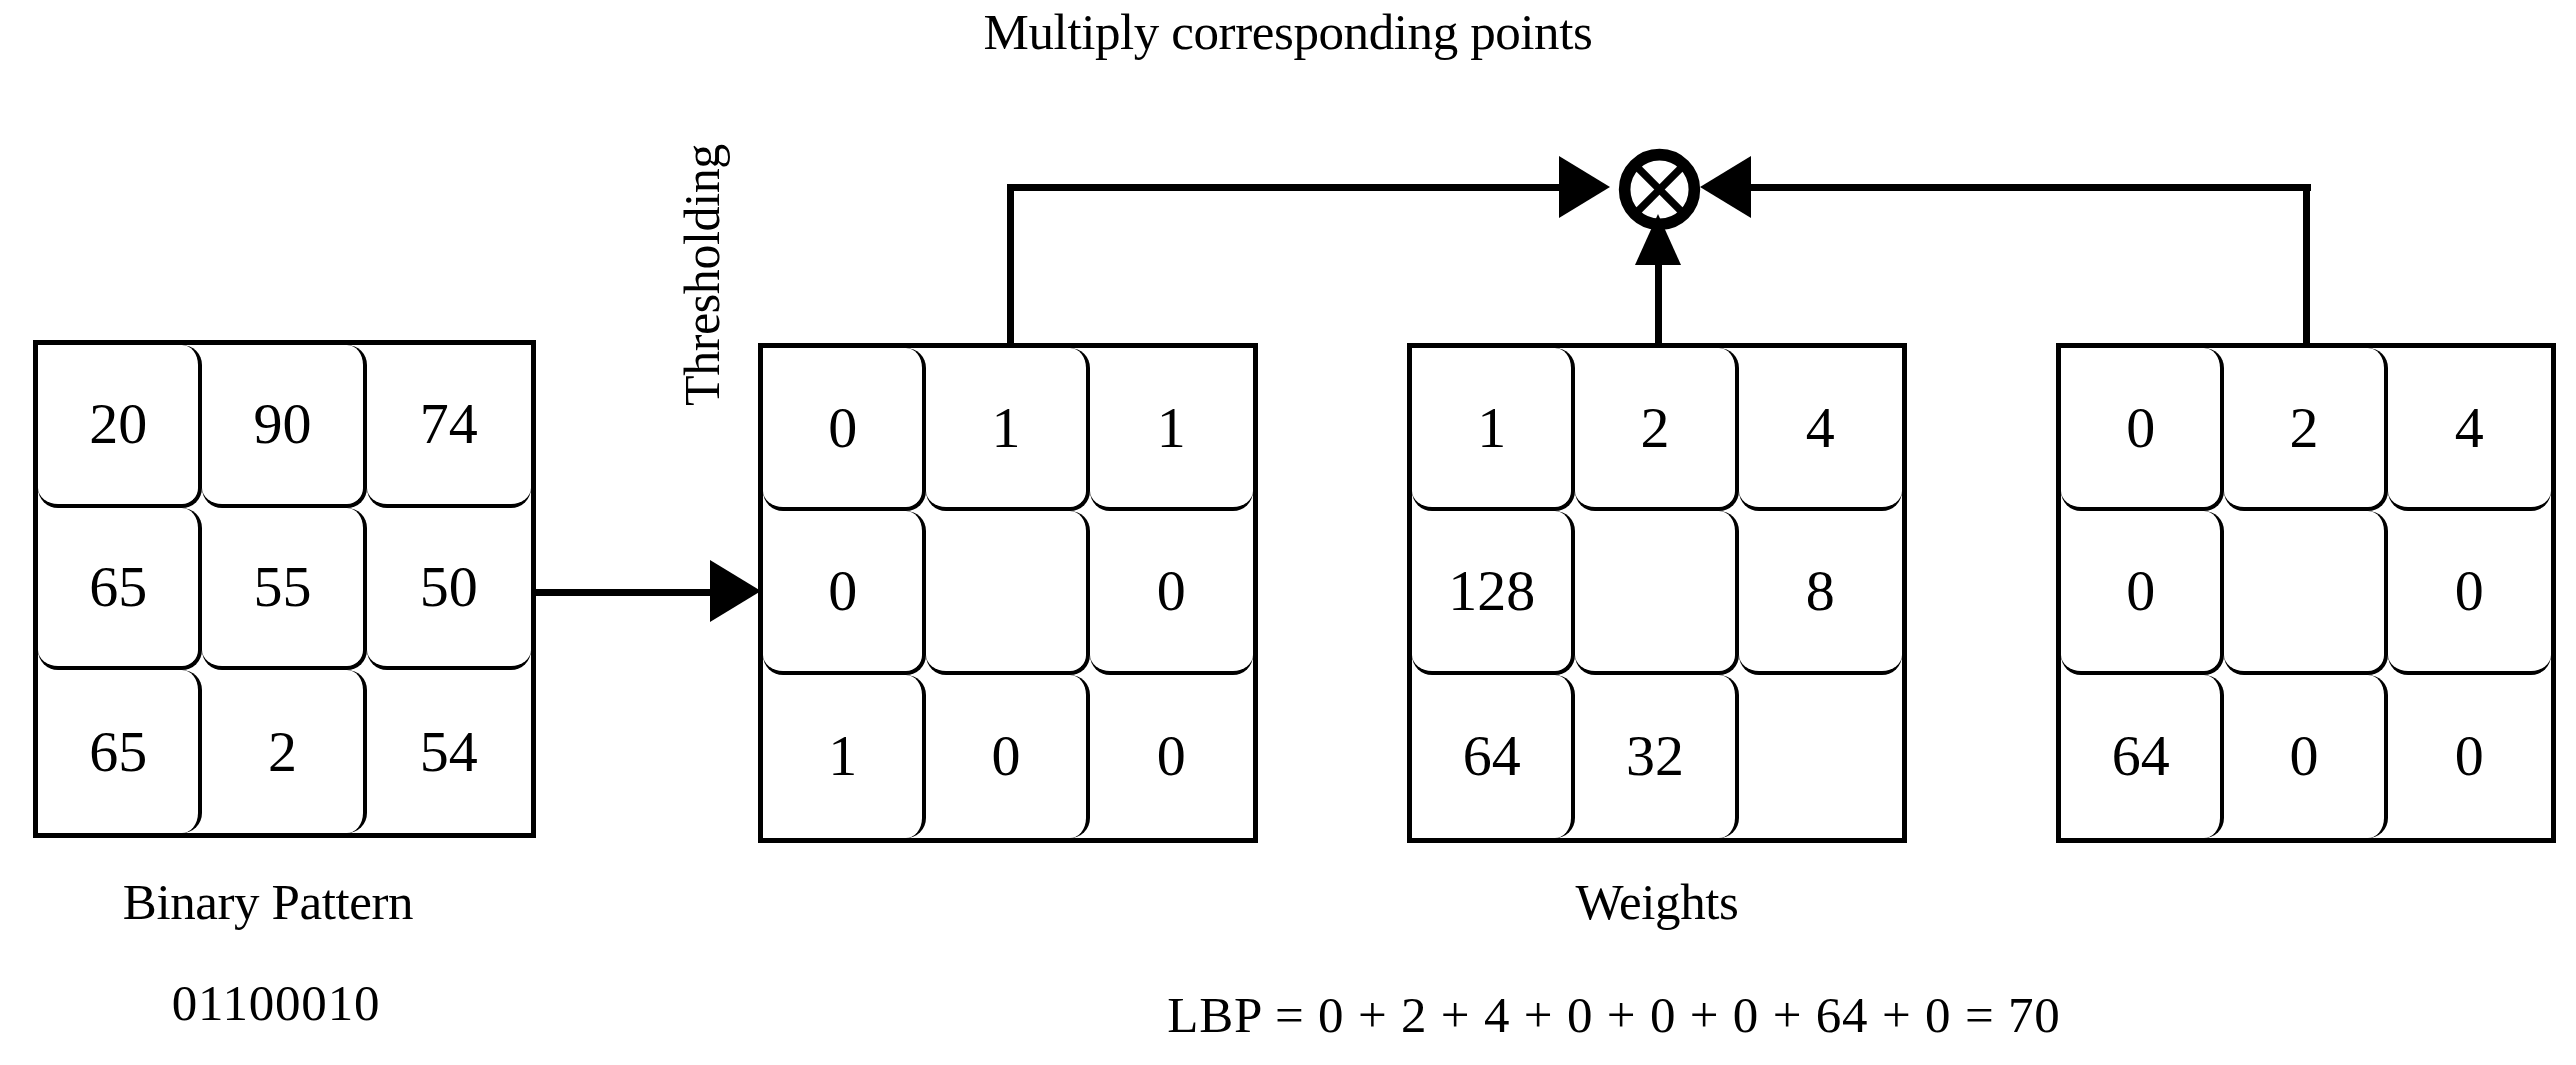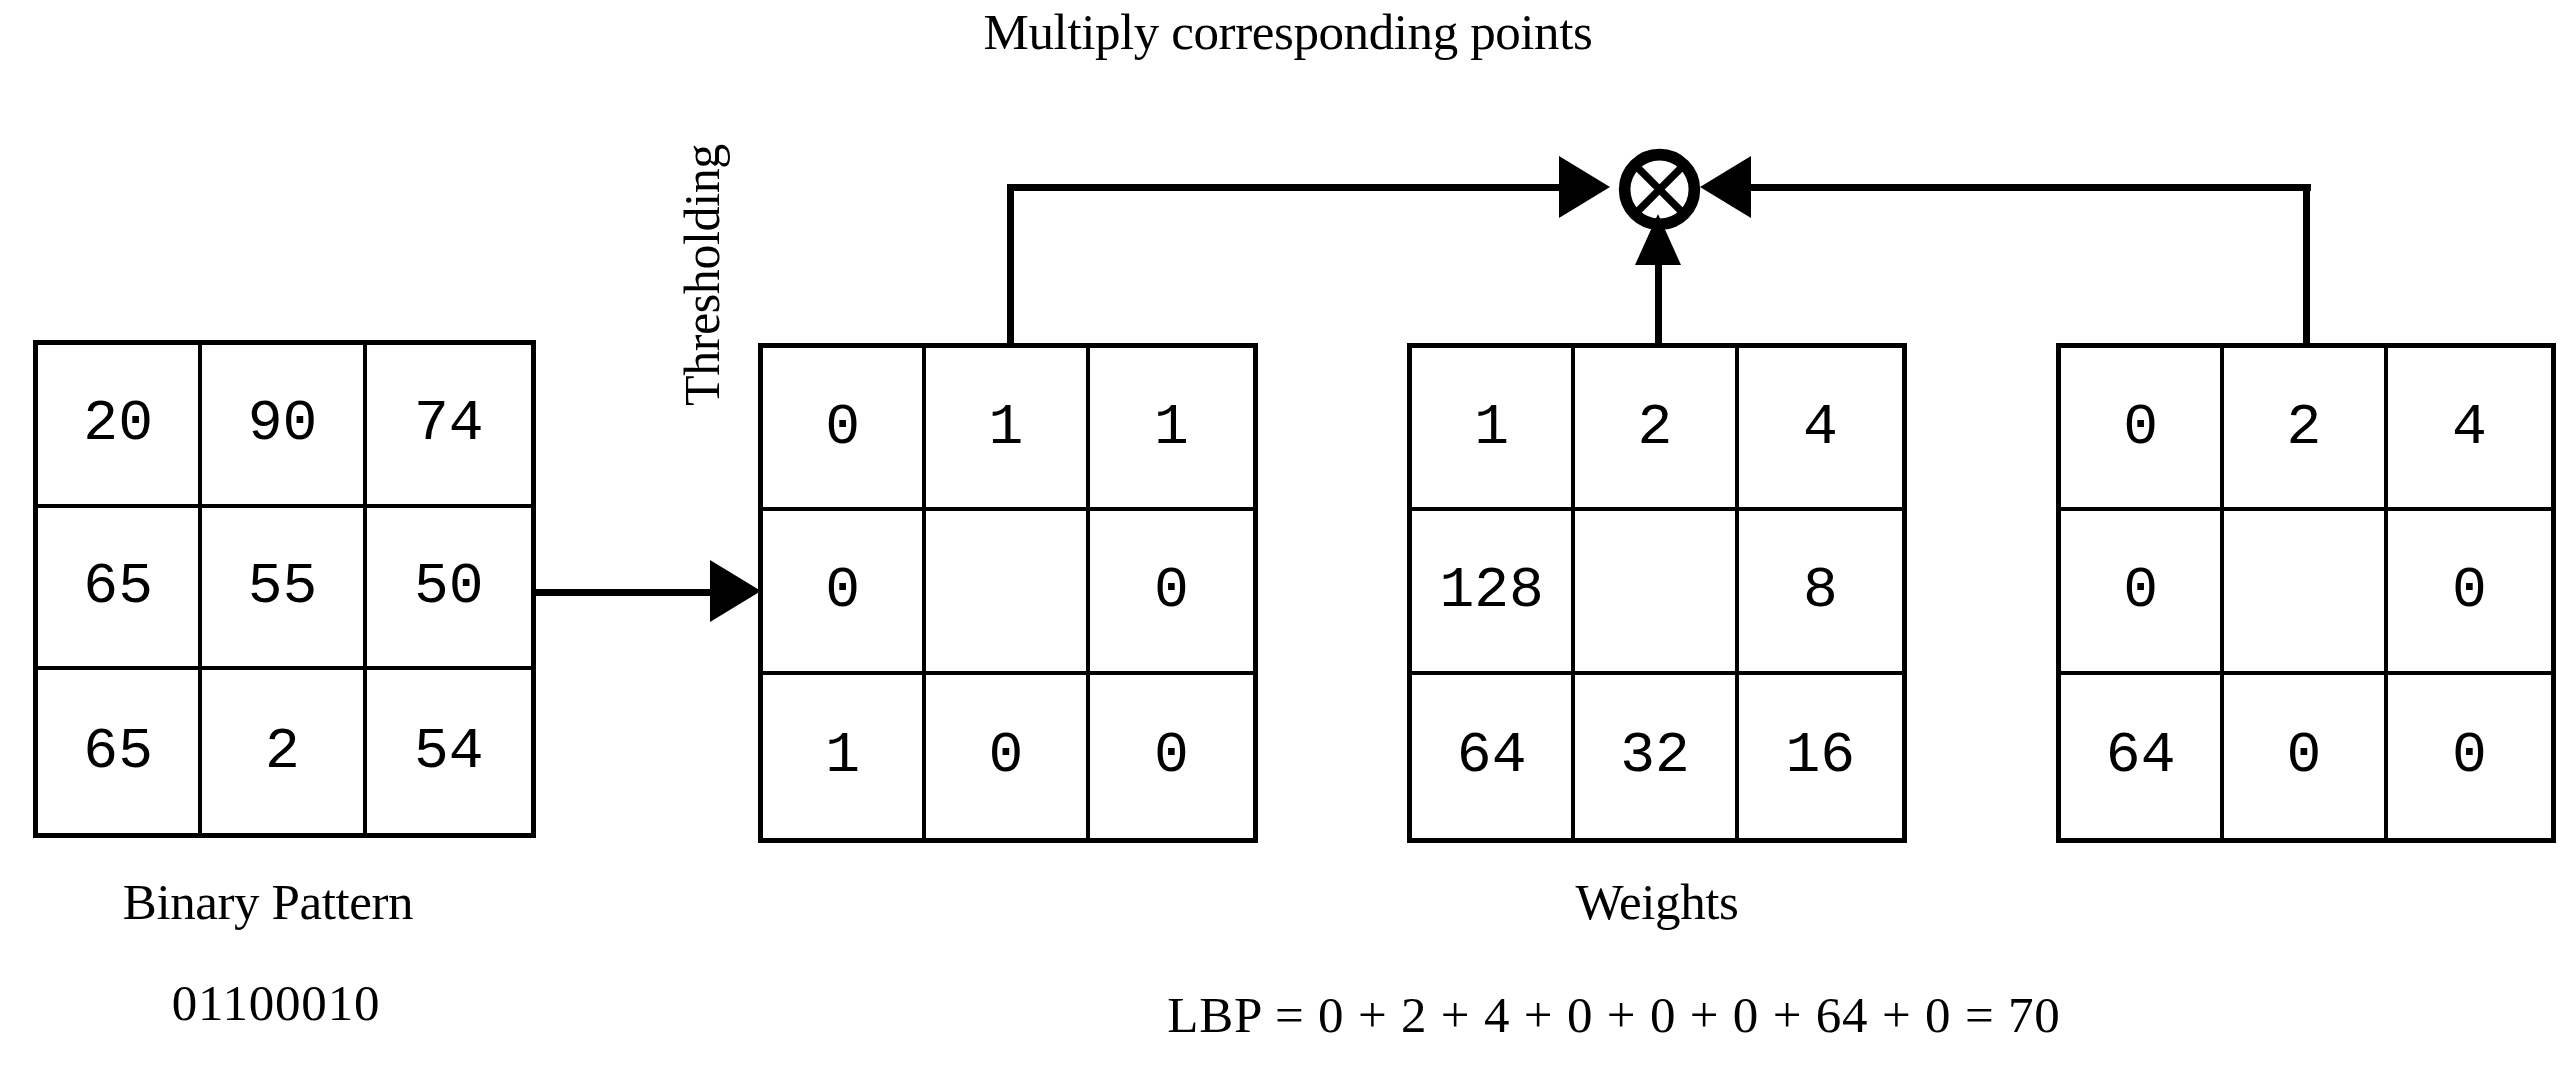--- a/index.html
+++ b/index.html
@@ -85,25 +85,26 @@
     box-sizing: border-box;
     border: 5.8px solid #000;
     background: #fff;
   }
   .grid .cell {
     box-sizing: border-box;
     display: flex;
     align-items: center;
     justify-content: center;
     font-size: 58px;
-    font-family: Liberation Mono, monospace;
+    font-family: Liberation Serif, serif;
     color: #000;
     border-right: 4.1px solid #000;
     border-bottom: 4.1px solid #000;
     line-height: 1;
+    border-radius: 20px;
   }
   .grid .cell:nth-child(3n) { border-right: none; }
   .grid .cell:nth-child(n+7) { border-bottom: none; }
 
   #grid-source  { left: 33px;   top: 340px; width: 503px; height: 498px; }
   #grid-binary  { left: 758px;  top: 343px; width: 500px; height: 500px; }
   #grid-weights { left: 1407px; top: 343px; width: 500px; height: 500px; }
   #grid-result  { left: 2056px; top: 343px; width: 500px; height: 500px; }
 
   
@@ -200,21 +201,20 @@
 
   <div class="grid" id="grid-weights">
     <div class="cell">1</div>
     <div class="cell">2</div>
     <div class="cell">4</div>
     <div class="cell">128</div>
     <div class="cell"></div>
     <div class="cell">8</div>
     <div class="cell">64</div>
     <div class="cell">32</div>
-    <div class="cell">16</div>
   </div>
 
   <div class="txt" id="weights-label">Weights</div>
 
   <div class="grid" id="grid-result">
     <div class="cell">0</div>
     <div class="cell">2</div>
     <div class="cell">4</div>
     <div class="cell">0</div>
     <div class="cell"></div>

